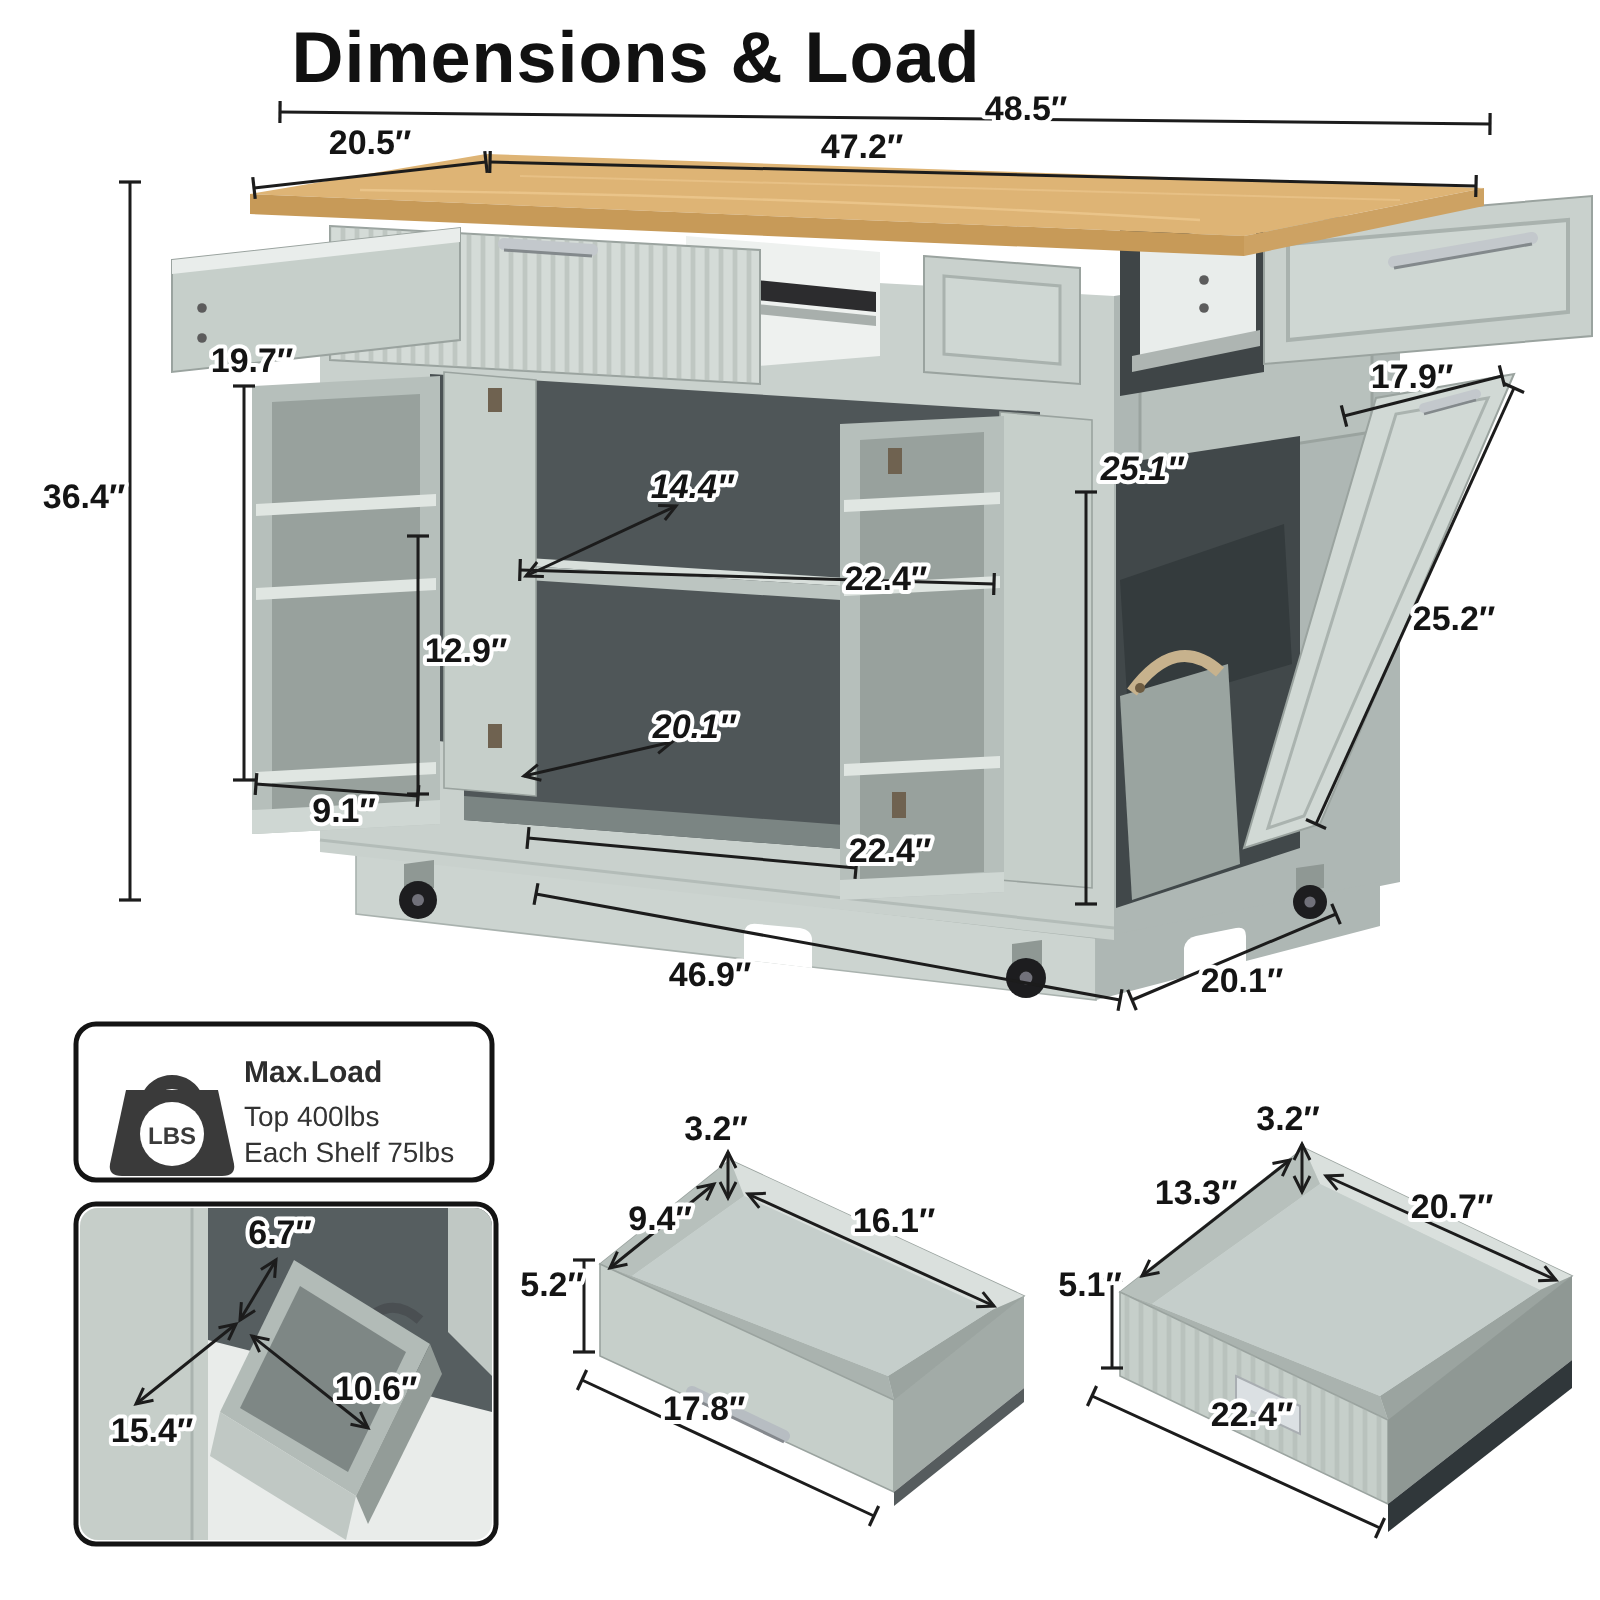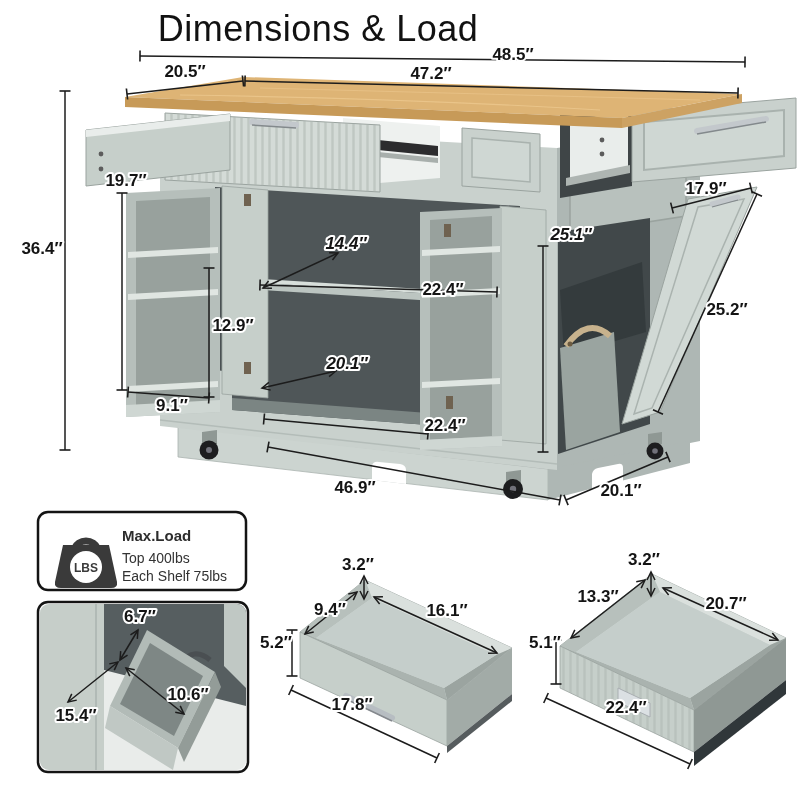--- a/index.html
+++ b/index.html
@@ -1,19 +1,19 @@
 <!DOCTYPE html>
 <html><head>
 <meta charset="utf-8">
 <style>
   html,body{margin:0;padding:0;background:#ffffff;}
   body{width:800px;height:800px;position:relative;overflow:hidden;
        font-family:"Liberation Sans",sans-serif;}
   .title{position:absolute;top:8px;left:0;width:636px;text-align:center;
-         font-size:36px;font-weight:400;letter-spacing:0.5px;color:#111111;}
+         font-size:36px;font-weight:700;letter-spacing:0.5px;color:#111111;}
   svg{position:absolute;top:0;left:0;}
   .dim{font-family:"Liberation Sans",sans-serif;font-size:17px;font-weight:700;
        fill:#141414;stroke:#ffffff;stroke-width:4px;paint-order:stroke;
        stroke-linejoin:round;text-anchor:middle;}
   .dim.it{font-style:italic;}
   .bt1{font-family:"Liberation Sans",sans-serif;font-size:15px;font-weight:700;fill:#2d2d2d;}
   .bt2{font-family:"Liberation Sans",sans-serif;font-size:14px;font-weight:400;fill:#333333;}
   .lbs{font-family:"Liberation Sans",sans-serif;font-size:12px;font-weight:700;
        fill:#3a3a3a;text-anchor:middle;}
   .dl{fill:none;stroke:#1c1c1c;stroke-width:1.5;}

